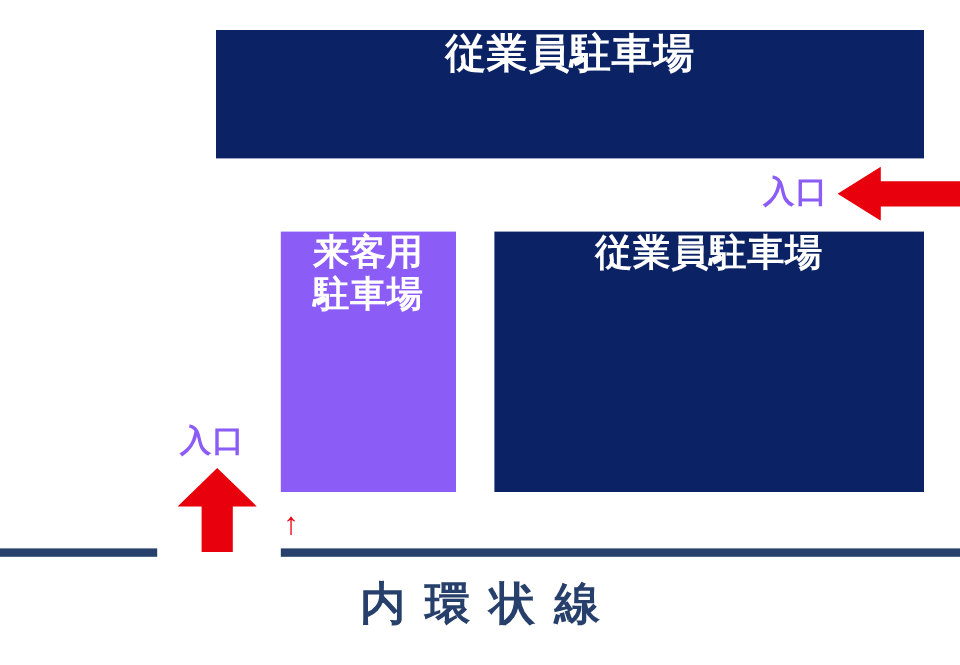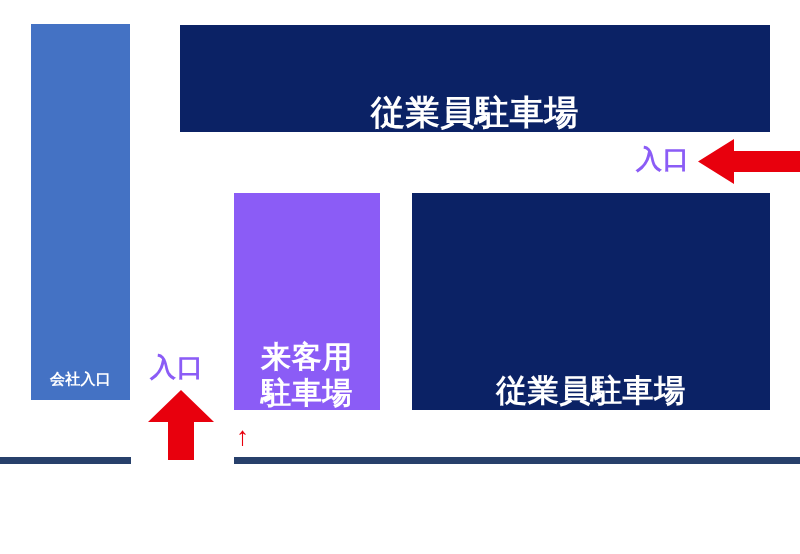--- a/index.html
+++ b/index.html
@@ -16,21 +16,21 @@
     height: 554px;
     background: #ffffff;
     overflow: hidden;
   }
 
   
   .block {
     position: absolute;
     box-sizing: border-box;
     display: flex;
-    align-items: flex-end;
+    align-items: flex-start;
     justify-content: center;
     text-align: center;
   }
 
   .lbl-white {
     color: #ffffff;
     font-weight: bold;
     letter-spacing: 0.02em;
     line-height: 1.18;
     white-space: pre-line;
@@ -159,23 +159,20 @@
     font-size: 38px;
     letter-spacing: 0.42em;
     text-indent: 0.42em;
   }
 </style>
 </head>
 <body>
 
 <div id="map">
 
-  <div class="block" id="company-bar">
-    <span class="lbl-white">会社入口</span>
-  </div>
 
   <div class="block" id="employee-parking-top">
     <span class="lbl-white">従業員駐車場</span>
   </div>
 
   <div class="block" id="visitor-parking">
     <span class="lbl-white">来客用
 駐車場</span>
   </div>
 
@@ -196,14 +193,15 @@
       <polygon points="33,0 66,32 46,32 46,70 20,70 20,32 0,32" fill="#E8000D"></polygon>
     </svg>
   </div>
 
   <div id="parking-caption">
     <span id="caption-arrow-icon">↑</span>
   </div>
 
   <div id="road-line-left"></div>
   <div id="road-line-right"></div>
+  <div id="road-name">内環状線</div>
 
 </div>
 
 </body></html>

